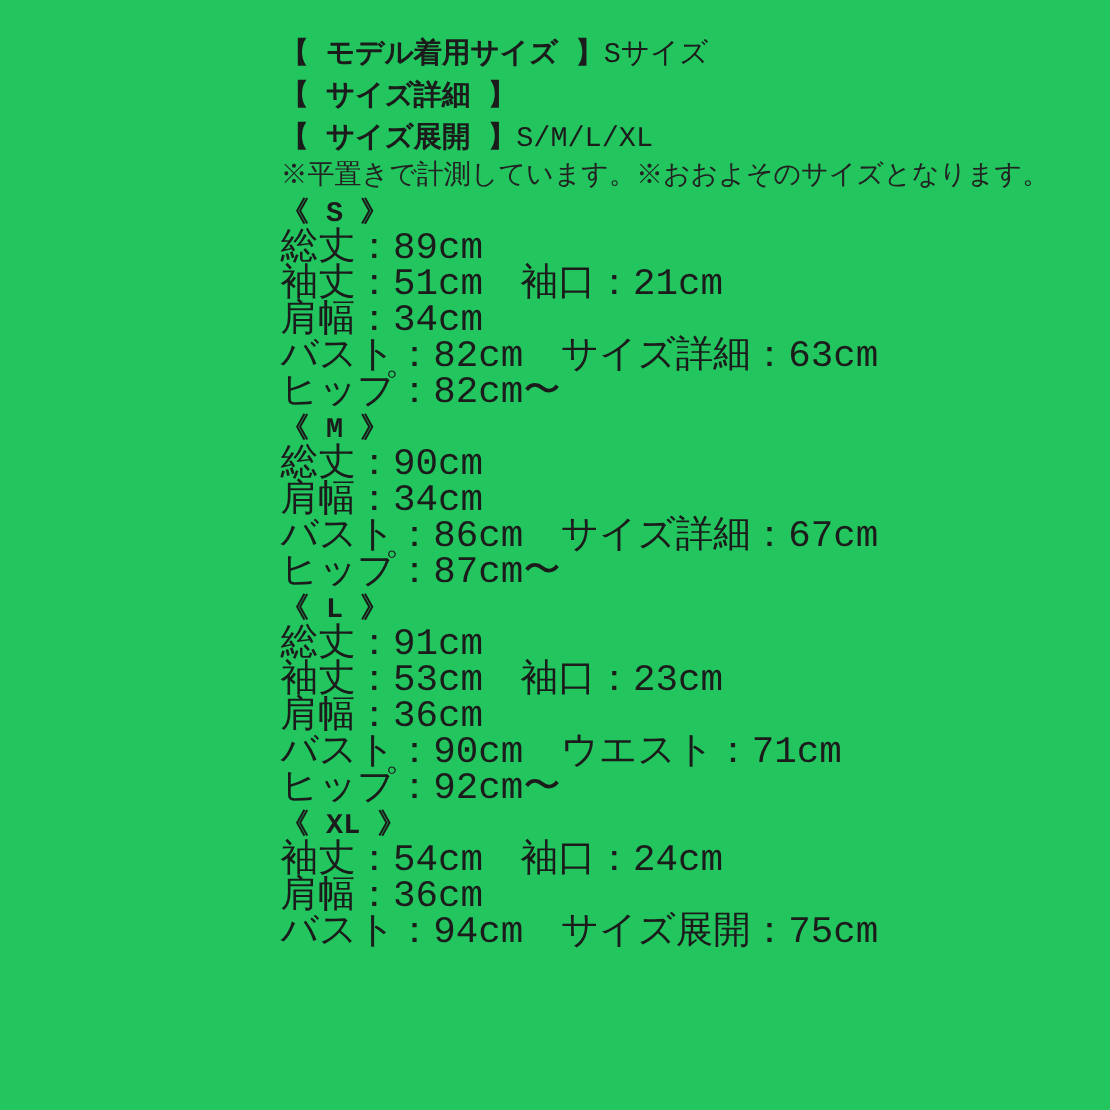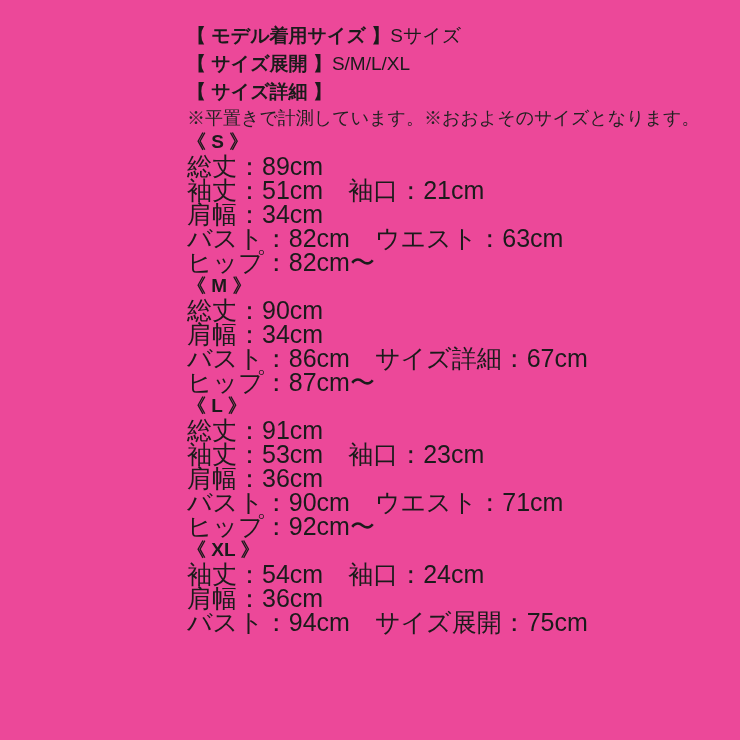--- a/index.html
+++ b/index.html
@@ -4,23 +4,23 @@
 <style>
   html, body {
     margin: 0;
     padding: 0;
     background: #ffffff;
   }
   .page {
     position: relative;
     width: 740px;
     height: 740px;
-    background: #ec4899;
+    background: #22c55e;
     overflow: hidden;
-    font-family: Liberation Sans, sans-serif;
+    font-family: Liberation Mono, monospace;
     color: #1b1b1b;
   }
   .content {
     position: absolute;
     top: 22px;
     left: 187px;
     right: 10px;
     text-align: left;
     white-space: nowrap;
   }
@@ -54,35 +54,35 @@
 <body>
 
 <div class="page">
   <div class="content">
 
     <div class="hline">
       <span class="hlabel">【 モデル着用サイズ 】</span><span class="hvalue">Sサイズ</span>
     </div>
 
     <div class="hline">
-      <span class="hlabel">【 サイズ展開 】</span><span class="hvalue">S/M/L/XL</span>
+      <span class="hlabel">【 サイズ詳細 】</span><span class="hvalue"></span>
     </div>
 
     <div class="hline">
-      <span class="hlabel">【 サイズ詳細 】</span><span class="hvalue"></span>
+      <span class="hlabel">【 サイズ展開 】</span><span class="hvalue">S/M/L/XL</span>
     </div>
 
     <div class="note">※平置きで計測しています。※おおよそのサイズとなります。</div>
 
     <section>
       <div class="size-heading">《 S 》</div>
       <div class="measure-line">総丈：89cm</div>
       <div class="measure-line">袖丈：51cm　袖口：21cm</div>
       <div class="measure-line">肩幅：34cm</div>
-      <div class="measure-line">バスト：82cm　ウエスト：63cm</div>
+      <div class="measure-line">バスト：82cm　サイズ詳細：63cm</div>
       <div class="measure-line">ヒップ：82cm〜</div>
     </section>
 
     <section>
       <div class="size-heading">《 M 》</div>
       <div class="measure-line">総丈：90cm</div>
       <div class="measure-line">肩幅：34cm</div>
       <div class="measure-line">バスト：86cm　サイズ詳細：67cm</div>
       <div class="measure-line">ヒップ：87cm〜</div>
     </section>

